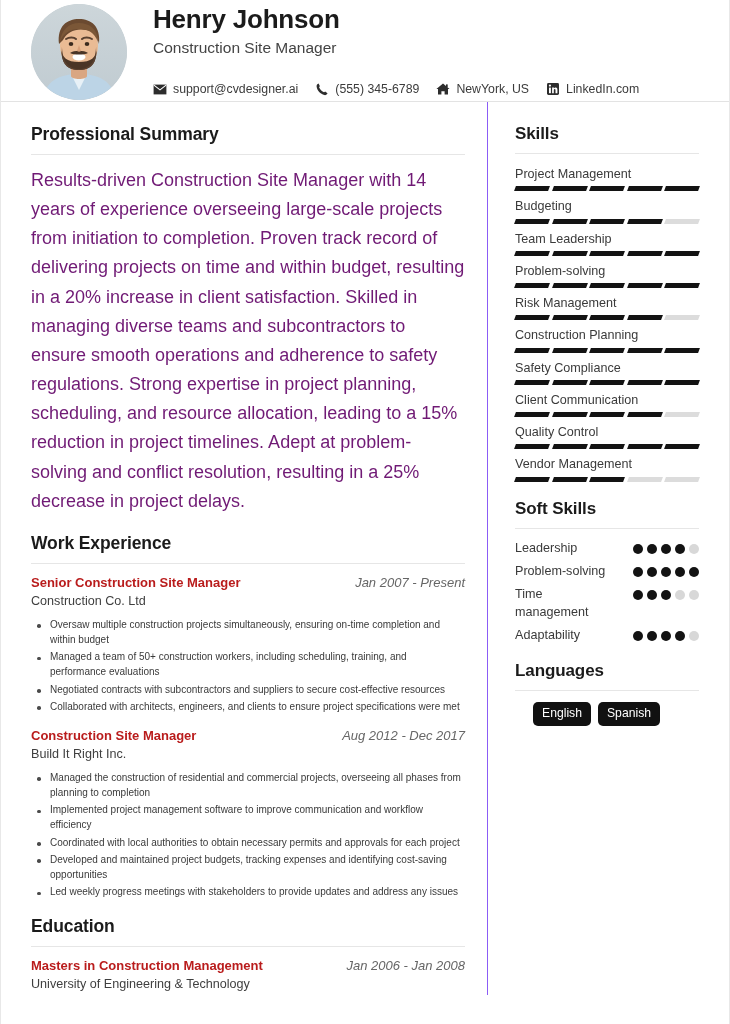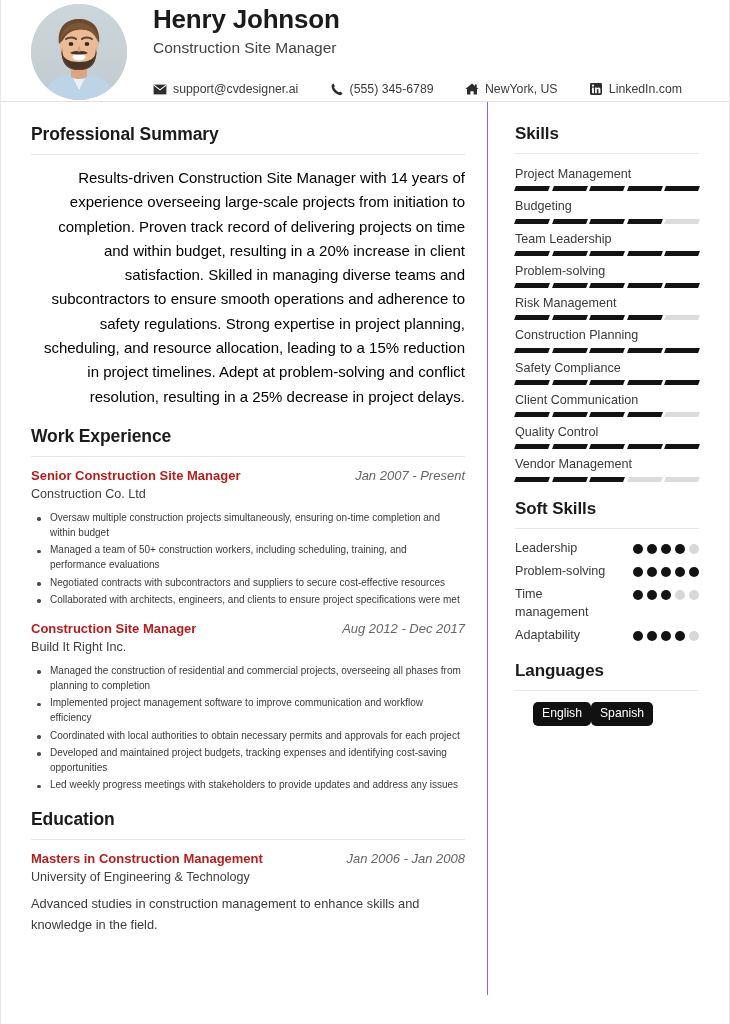--- a/index.html
+++ b/index.html
@@ -60,21 +60,20 @@
     margin-top: 3px;
     line-height: 1.25;
   }
 
   .contact-row {
     display: flex;
     align-items: center;
     flex-wrap: wrap;
     margin-top: 25px;
     gap: 0;
-    justify-content: space-between;
   }
 
   .contact-item {
     display: flex;
     align-items: center;
     font-size: 12.3px;
     color: #3b3b3b;
     margin-right: 17px;
     white-space: nowrap;
   }
@@ -119,24 +118,24 @@
     color: #1b1b1b;
     letter-spacing: -0.1px;
     padding-bottom: 9px;
     border-bottom: 1px solid #e6e6e6;
     margin-bottom: 11px;
   }
   .section-heading.side { font-size: 17px; }
 
   
   .summary-text {
-    font-size: 15px;
+    font-size: 18px;
     line-height: 1.62;
-    color: #000000;
-    text-align: right;
+    color: #701a75;
+    text-align: left;
   }
 
   
   .entry { margin-bottom: 14px; }
   .entry:last-child { margin-bottom: 0; }
 
   .entry-top {
     display: flex;
     align-items: baseline;
     justify-content: space-between;
@@ -245,20 +244,21 @@
     height: 10px;
     border-radius: 50%;
     background: #d8d8d8;
   }
   .dot.on { background: #131313; }
 
   
   .lang-wrap {
     display: flex;
     flex-wrap: wrap;
+    gap: 7px;
     padding-left: 18px;
   }
   .lang-pill {
     background: #111111;
     color: #ffffff;
     font-size: 12.2px;
     padding: 4px 9px 5px 9px;
     border-radius: 5px;
     line-height: 1.2;
     white-space: nowrap;

